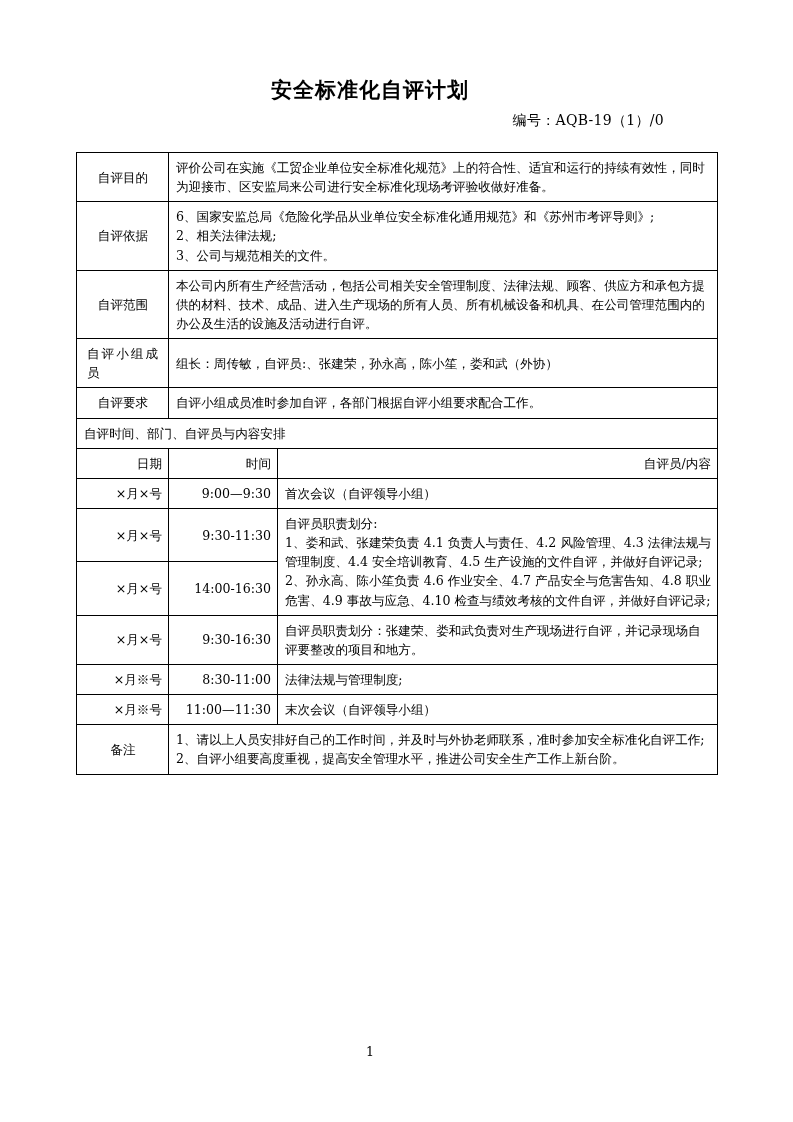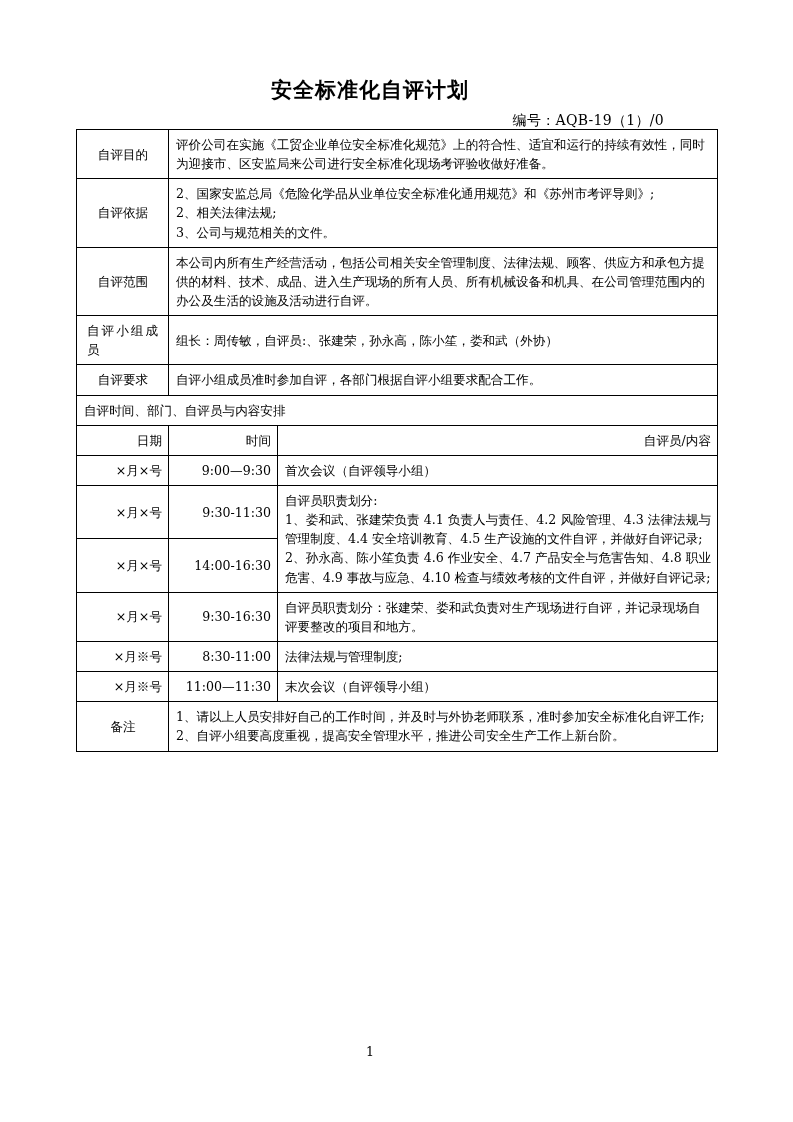--- a/index.html
+++ b/index.html
@@ -31,21 +31,21 @@
     position:absolute;
     top:112px;
     right:76px;
     font-size:14px;
     font-family:"DejaVu Serif","Liberation Serif",serif;
     letter-spacing:0.3px;
     white-space:nowrap;
   }
   table.main{
     position:absolute;
-    top:129px;
+    top:152px;
     left:76px;
     width:641px;
     border-collapse:collapse;
     table-layout:fixed;
     font-size:12.6px;
     font-family:"DejaVu Serif","Liberation Serif",serif;
   }
   table.main td{
     border:1px solid #000;
     padding:5px 6px 5px 7px;
@@ -133,21 +133,21 @@
     <tbody>
 
       <tr>
         <td class="lbl">自评目的</td>
         <td class="body just" colspan="2">评价公司在实施《工贸企业单位安全标准化规范》上的符合性、适宜和运行的持续有效性，同时为迎接市、区安监局来公司进行安全标准化现场考评验收做好准备。</td>
       </tr>
 
       <tr>
         <td class="lbl">自评依据</td>
         <td class="body" colspan="2">
-          <span class="nl just">2、国家安监总局《危险化学品从业单位安全标准化通用规范》和《苏州市考评导则》;</span>
+          <span class="nl just">6、国家安监总局《危险化学品从业单位安全标准化通用规范》和《苏州市考评导则》;</span>
           <span class="nl">2、相关法律法规;</span>
           <span class="nl">3、公司与规范相关的文件。</span>
         </td>
       </tr>
 
       <tr>
         <td class="lbl">自评范围</td>
         <td class="body just" colspan="2">本公司内所有生产经营活动，包括公司相关安全管理制度、法律法规、顾客、供应方和承包方提供的材料、技术、成品、进入生产现场的所有人员、所有机械设备和机具、在公司管理范围内的办公及生活的设施及活动进行自评。</td>
       </tr>
 

